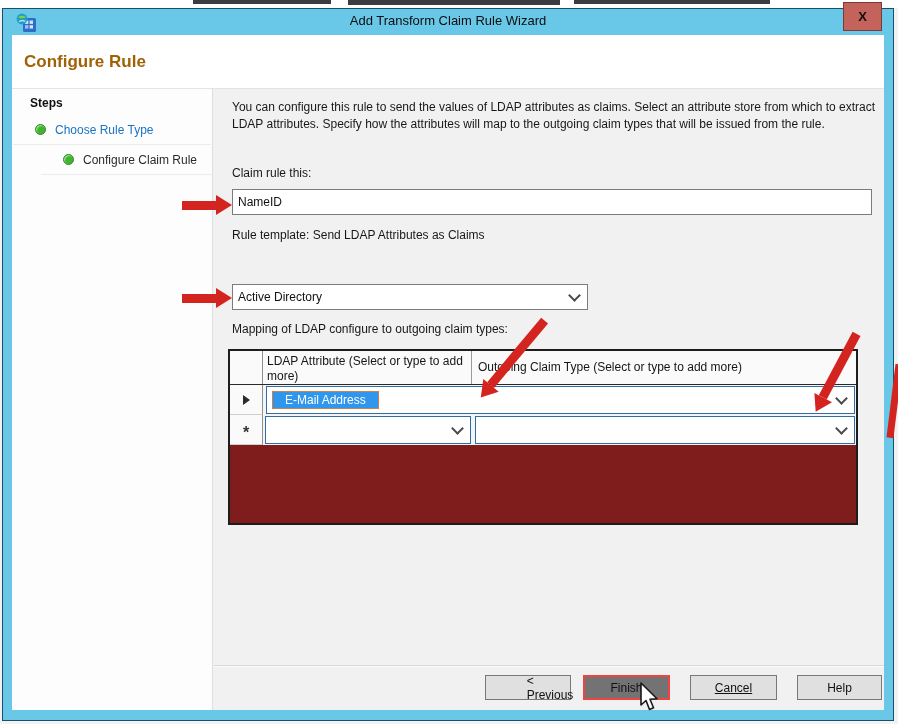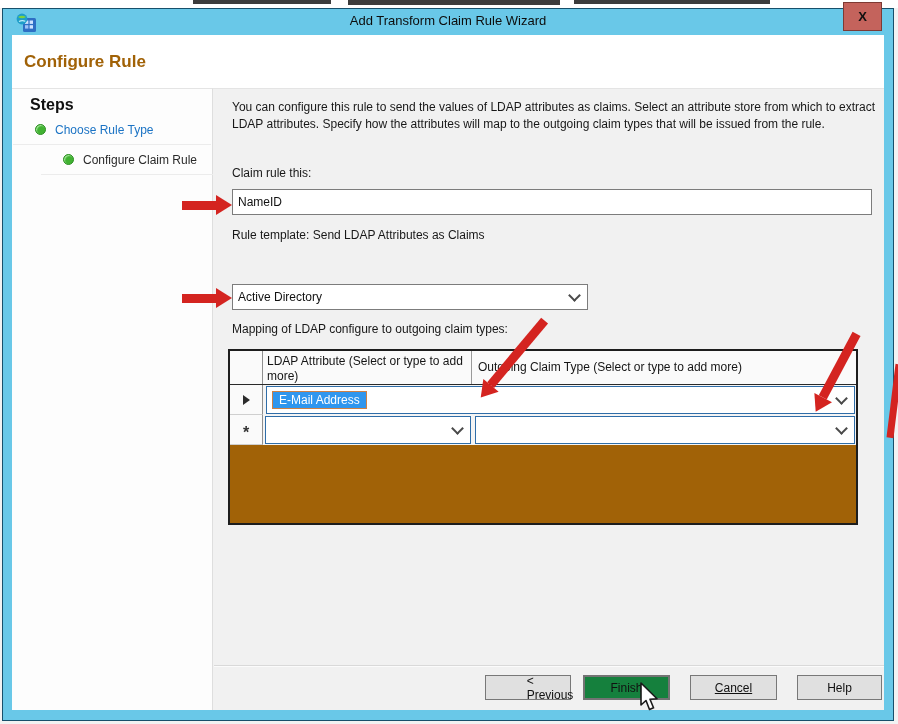--- a/index.html
+++ b/index.html
@@ -34,21 +34,21 @@
 
   
   .inner{left:12px;top:35px;width:872px;height:675px;background:#f1f1f1;}
   .hdr-band{left:12px;top:35px;width:872px;height:53px;background:#ffffff;}
   .hdr-title{left:24px;top:52px;font-size:17px;font-weight:bold;color:#a16207;}
 
   .steps-panel{
     left:12px;top:88px;width:201px;height:622px;background:#fdfdfd;
     border-top:1px solid #e4e4e4;border-right:1px solid #dedede;box-sizing:border-box;
   }
-  .steps-h{left:30px;top:96px;font-size:16px;font-weight:bold;color:#111;}
+  .steps-h{left:30px;top:96px;font-size:12px;font-weight:bold;color:#111;}
   .step-item{left:13px;width:198px;height:30px;display:flex;align-items:center;
     border-bottom:1px solid #ececec;box-sizing:border-box;padding-left:22px;gap:9px;}
   .step-dot{width:9px;height:9px;border-radius:50%;background:#41b232;
     border:1px solid #2d8f22;box-shadow:inset 1px 1px 1px #a4e69a;flex:0 0 auto;}
   .step-lbl{font-size:12px;}
   .step-link{color:#1b73c4;}
   .step-plain{color:#2b2b2b;}
 
   .content-pane{left:213px;top:88px;width:671px;height:622px;background:#f1f1f1;
     border-top:1px solid #e4e4e4;box-sizing:border-box;}
@@ -66,53 +66,53 @@
     box-sizing:border-box;border:1px solid #7c7c7c;background:#ffffff;height:26px;
     display:flex;align-items:center;justify-content:space-between;
     font-size:12px;padding:0 8px 0 5px;color:#111;cursor:pointer;
   }
   .chev{width:7px;height:7px;border-right:2px solid #4a4a4a;border-bottom:2px solid #4a4a4a;
     transform:rotate(45deg);margin-top:-4px;flex:0 0 auto;}
 
   
   .grid{
     left:228px;top:349px;width:630px;height:176px;box-sizing:border-box;
-    border:2px solid #1d1d1d;background:#a16207;
+    border:2px solid #1d1d1d;background:#7f1d1d;
   }
   .g-header{position:absolute;left:0;top:0;width:100%;height:34px;background:#fafafa;
     border-bottom:1px solid #2a2a2a;box-sizing:border-box;display:flex;}
   .g-mcol{width:33px;border-right:1px solid #8f8f8f;box-sizing:border-box;flex:0 0 auto;}
   .g-h1{width:209px;border-right:1px solid #9a9a9a;box-sizing:border-box;
     font-size:12px;line-height:1.25;padding:3px 4px;color:#151515;}
   .g-h2{flex:1;font-size:12px;padding:9px 4px 0 6px;box-sizing:border-box;color:#151515;}
   .g-row{position:absolute;left:0;width:100%;height:30px;background:#f4f4f4;display:flex;}
   .g-marker{width:33px;flex:0 0 auto;border-right:1px solid #8f8f8f;
     border-bottom:1px solid #cfcfcf;box-sizing:border-box;
     display:flex;align-items:center;justify-content:center;background:#fafafa;}
   .g-cellwrap{flex:1;display:flex;}
   .g-combo{box-sizing:border-box;border:1px solid #2f6da8;background:#fff;height:28px;
     margin:1px 1px 1px 2px;display:flex;align-items:center;justify-content:space-between;
     font-size:12px;padding:0 8px 0 5px;color:#111;cursor:pointer;}
   .g-c1{width:206px;flex:0 0 auto;}
   .g-c2{flex:1;margin-left:3px;}
-  .sel-val{background:#2f96ee;color:#ffffff;padding:1px 6px;
+  .sel-val{background:#2f96ee;color:#ffffff;padding:1px 12px;
     border:1px solid #cd8146;font-size:12px;}
   .tri{width:0;height:0;border-left:7px solid #2b2b2b;border-top:5px solid transparent;
     border-bottom:5px solid transparent;}
   .ast{font-size:16px;font-weight:bold;color:#333;line-height:8px;margin-top:7px;}
 
   
   .btn-sep{left:214px;top:665px;width:670px;height:0;
     border-top:1px solid #d9d9d9;border-bottom:1px solid #fbfbfb;}
   .btn{
     height:25px;box-sizing:border-box;background:#e0e0e0;border:1px solid #787878;
     font-size:12px;color:#111;display:flex;align-items:center;justify-content:center;
     cursor:pointer;font-family:"Liberation Sans",sans-serif;
   }
-  .btn-default{background:#15803d;border:2px solid #737373;}
+  .btn-default{background:#737373;border:2px solid #ef4444;}
 
   
   .rarrow{position:absolute;height:20px;display:flex;align-items:center;
     transform-origin:0 50%;z-index:40;}
   .rshaft{height:9px;background:#d42420;}
   .rhead{width:0;height:0;border-left:16px solid #d42420;
     border-top:10px solid transparent;border-bottom:10px solid transparent;}
   .rsliver{left:891px;top:364px;width:7px;height:74px;background:#d42420;
     transform:rotate(7deg);z-index:40;}
 

